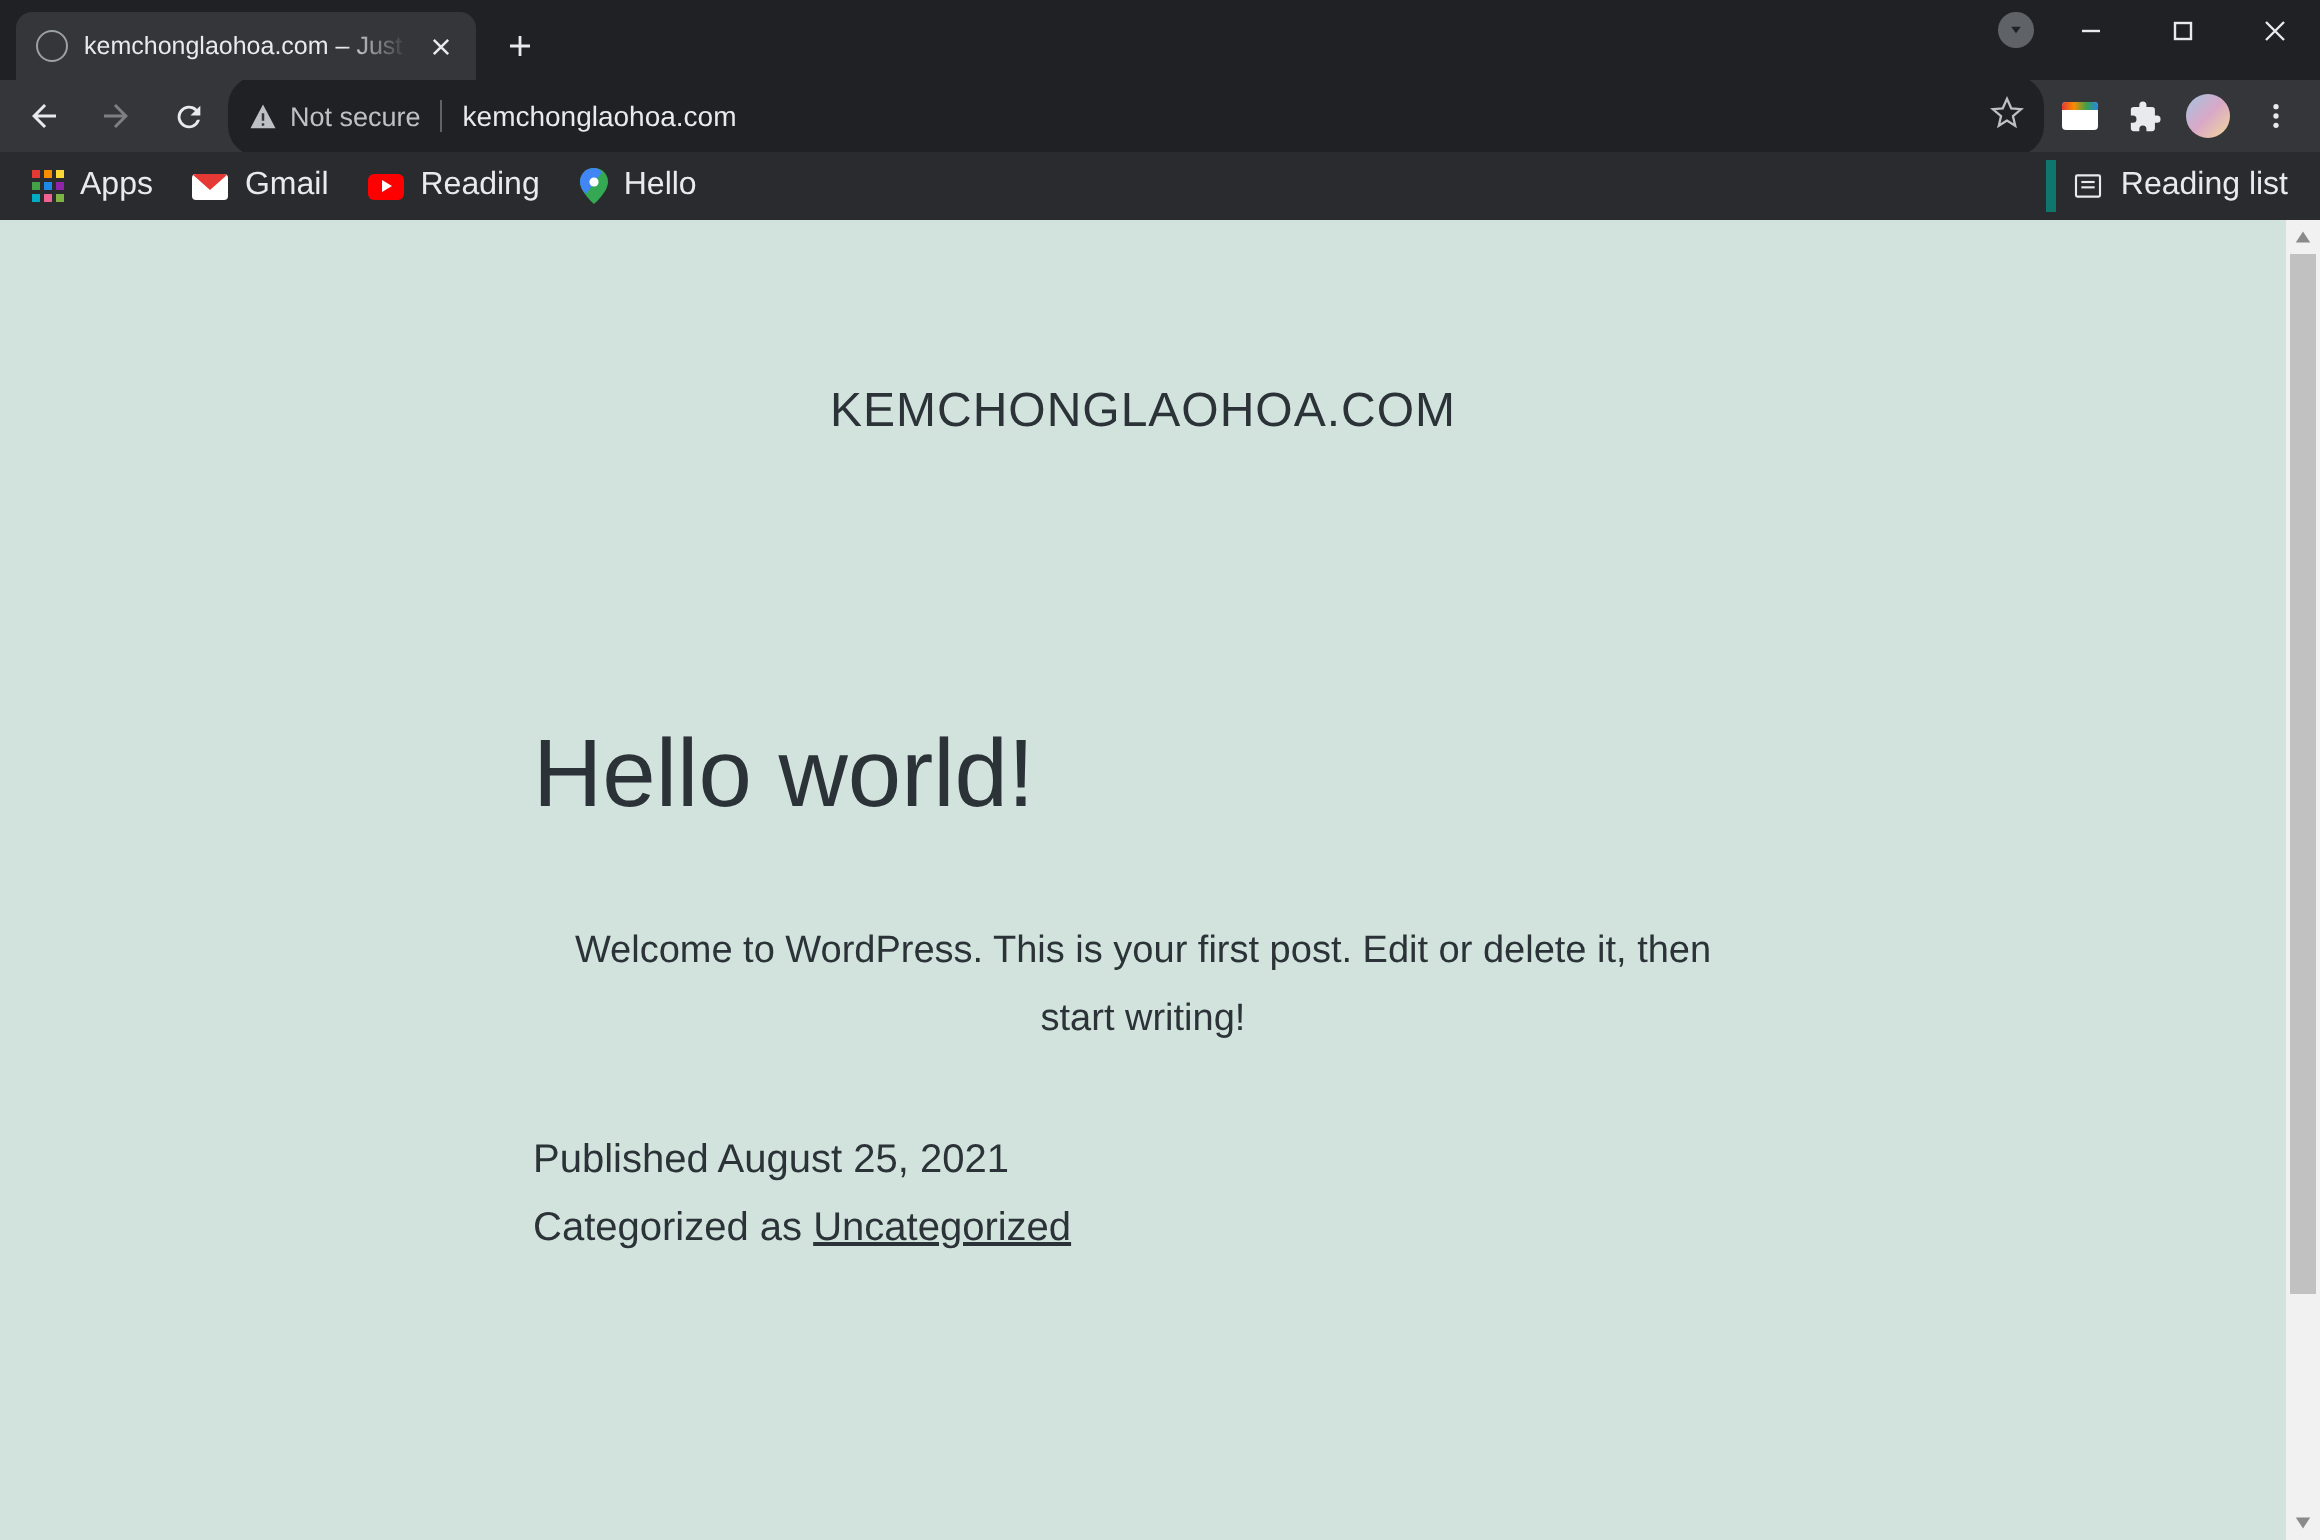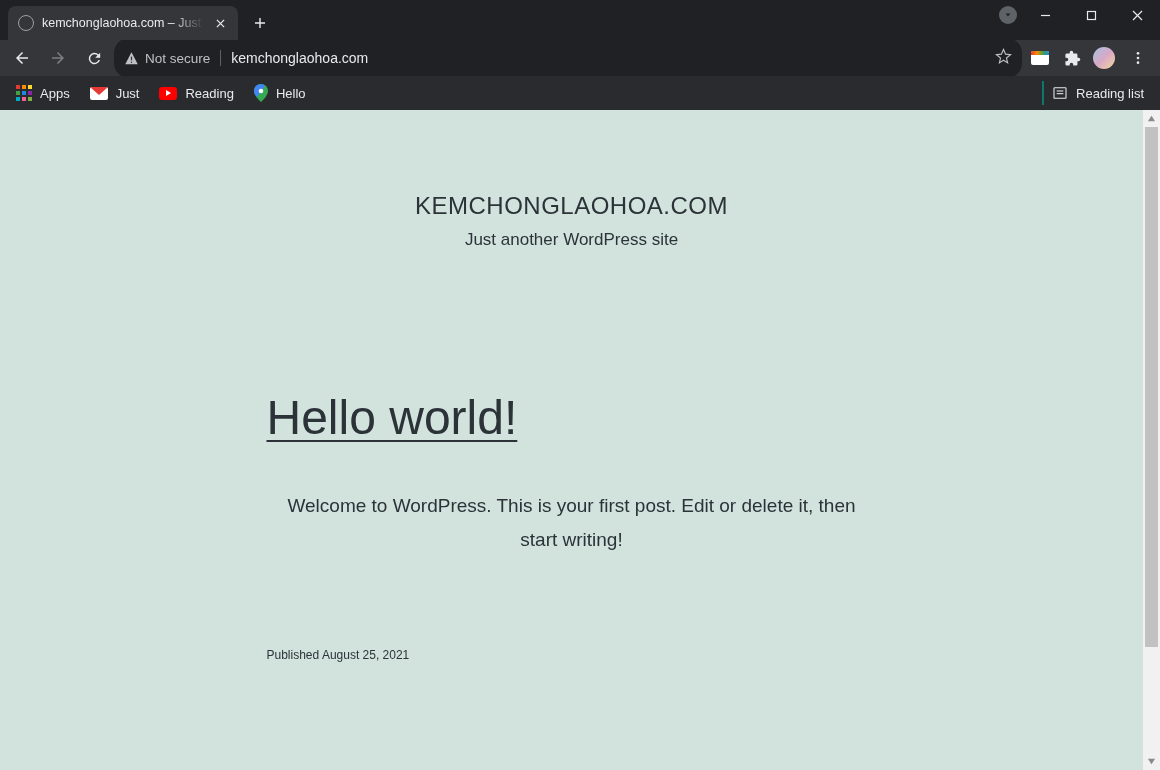--- a/index.html
+++ b/index.html
@@ -35,45 +35,45 @@
   .omnibox .divider { width:1px; height:16px; background:#5f6368; }
   .omnibox .url { flex:1; color:#e8eaed; }
   .omnibox .star { color:#bdc1c6; cursor:pointer;}
   .ext-icon { width:28px; height:28px; display:flex; align-items:center; justify-content:center; cursor:pointer;}
   .calendar-ic { width:18px; height:14px; background:#fff; border-radius:2px; position:relative; overflow:hidden;}
   .calendar-ic::before { content:""; position:absolute; top:0; left:0; right:0; height:4px; background:linear-gradient(90deg,#e53935,#fb8c00,#43a047,#1e88e5);}
   .puzzle-ic svg { fill:#e8eaed; }
   .avatar { width:22px; height:22px; border-radius:50%; background:linear-gradient(135deg,#a2c4e0,#d9a8c7,#f2d89a); }
 
   
-  .bookmarks { height:34px; background:#2a2b2e; display:flex; align-items:center; padding:0 8px; gap:4px; color:#e8eaed; font-size:13px;text-align:right;}
+  .bookmarks { height:34px; background:#2a2b2e; display:flex; align-items:center; padding:0 8px; gap:4px; color:#e8eaed; font-size:16px;text-align:right;}
   .bm-item { display:flex; align-items:center; gap:8px; padding:4px 8px; border-radius:4px; cursor:pointer;}
   .apps-grid { width:16px; height:16px; display:grid; grid-template-columns:repeat(3,1fr); grid-template-rows:repeat(3,1fr); gap:1.5px;}
   .apps-grid span:nth-child(1){background:#e53935;} .apps-grid span:nth-child(2){background:#fb8c00;} .apps-grid span:nth-child(3){background:#fdd835;}
   .apps-grid span:nth-child(4){background:#43a047;} .apps-grid span:nth-child(5){background:#1e88e5;} .apps-grid span:nth-child(6){background:#8e24aa;}
   .apps-grid span:nth-child(7){background:#00acc1;} .apps-grid span:nth-child(8){background:#f06292;} .apps-grid span:nth-child(9){background:#7cb342;}
   .gmail-ic { width:18px; height:13px; background:#fff; border-radius:2px; position:relative; overflow:hidden;}
   .gmail-ic::before { content:""; position:absolute; left:0; right:0; top:0; border-left:9px solid transparent; border-right:9px solid transparent; border-top:8px solid #e53935;}
   .yt-ic { width:18px; height:13px; background:#ff0000; border-radius:3px; display:flex; align-items:center; justify-content:center;}
   .yt-ic::before { content:""; border-left:5px solid #fff; border-top:3.5px solid transparent; border-bottom:3.5px solid transparent;}
   .maps-ic { width:14px; height:18px; position:relative;}
   .maps-ic svg { display:block;}
   .bm-spacer { flex:1; }
-  .reading-list { display:flex; align-items:center; gap:8px; padding:4px 8px; cursor:pointer; border-left: 2px solid #0f766e; margin-left:4px;}
+  .reading-list { display:flex; align-items:center; gap:8px; padding:4px 8px; cursor:pointer; border-left: 5px solid #0f766e; margin-left:4px;}
 
   
   .viewport { flex:1; display:flex; background:#d1e3dc; position:relative; }
   .page { flex:1; overflow:hidden; background:#d1e3dc; color:#2c3338; }
   .site-header { text-align:center; padding-top:82px; }
   .site-title { font-size:24px; font-weight:400; letter-spacing:0.5px; color:#2c3338; font-family:"Segoe UI",Arial,sans-serif;}
   .site-tagline { font-size:17px; color:#2c3338; margin-top:10px;}
   .post { width:610px; margin:140px auto 0 auto; }
-  .post-title { font-size:48px; font-weight:400; color:#2c3338; text-decoration:underline; text-decoration-thickness:2px; text-underline-offset:6px; cursor:pointer; display:inline-block;}
+  .post-title { font-size:48px; font-weight:400; color:#2c3338; text-decoration-thickness:2px; text-underline-offset:6px; cursor:pointer; display:inline-block;}
   .post-excerpt { font-size:19px; line-height:1.8; margin-top:44px; color:#2c3338;text-align:center;}
-  .post-meta { margin-top:88px; font-size:12px; line-height:1.7; color:#2c3338;}
+  .post-meta { margin-top:36px; font-size:20px; line-height:1.7; color:#2c3338;}
   .post-meta a { color:#2c3338; text-decoration:underline; cursor:pointer;}
   
   .vscroll { width:17px; background:#f1f1f1; display:flex; flex-direction:column;}
   .vscroll .arrow { height:17px; display:flex; align-items:center; justify-content:center; color:#606060; cursor:pointer;}
   .vscroll .track { flex:1; background:#f1f1f1; position:relative;}
   .vscroll .thumb { position:absolute; left:2px; right:2px; top:0; height:520px; background:#c1c1c1; border-radius:0;}
 </style>
 </head>
 <body>
 
@@ -183,21 +183,21 @@
         <span></span>
         <span></span>
         <span></span>
         <span></span>
         <span></span>
       </span>
     <span>Apps</span>
   </div>
   <div class="bm-item">
     <span class="gmail-ic"></span>
-    <span>Just</span>
+    <span>Gmail</span>
   </div>
   <div class="bm-item">
     <span class="yt-ic"></span>
     <span>Reading</span>
   </div>
   <div class="bm-item">
     <span class="maps-ic">
       <svg width="14" height="18" viewBox="0 0 14 18">
           <path d="M7 0 C3 0 0 3 0 7 C0 12 7 18 7 18 S14 12 14 7 C14 3 11 0 7 0 Z" fill="#34a853"></path>
           <path d="M7 0 C3 0 0 3 0 7 C0 9 1 11 3 13 L11 2 C10 1 8.5 0 7 0 Z" fill="#4285f4"></path>
@@ -214,29 +214,31 @@
         <line x1="7" y1="13" x2="17" y2="13" stroke="#e8eaed" stroke-width="1.6"></line>
       </svg>
     <span>Reading list</span>
   </div>
 </div>
 
 <div class="viewport">
   <div class="page">
     <header class="site-header">
       <h1 class="site-title">KEMCHONGLAOHOA.COM</h1>
-      <p class="site-tagline">Just another WordPress site</p>
     </header>
     <article class="post">
       <h2><a class="post-title">Hello world!</a></h2>
       <p class="post-excerpt">Welcome to WordPress. This is your first post. Edit or delete it, then start writing!</p>
       <div class="post-meta">
         <div>
           <span>Published </span><span>August 25, 2021</span>
         </div>
+        <div>
+          <span>Categorized as </span><a>Uncategorized</a>
+        </div>
       </div>
     </article>
   </div>
   <div class="vscroll">
     <div class="arrow">
       <svg width="9" height="9" viewBox="0 0 10 10">
           <path d="M5 2 L9 8 H1 Z" fill="#8a8a8a"></path>
         </svg>
     </div>
     <div class="track">

